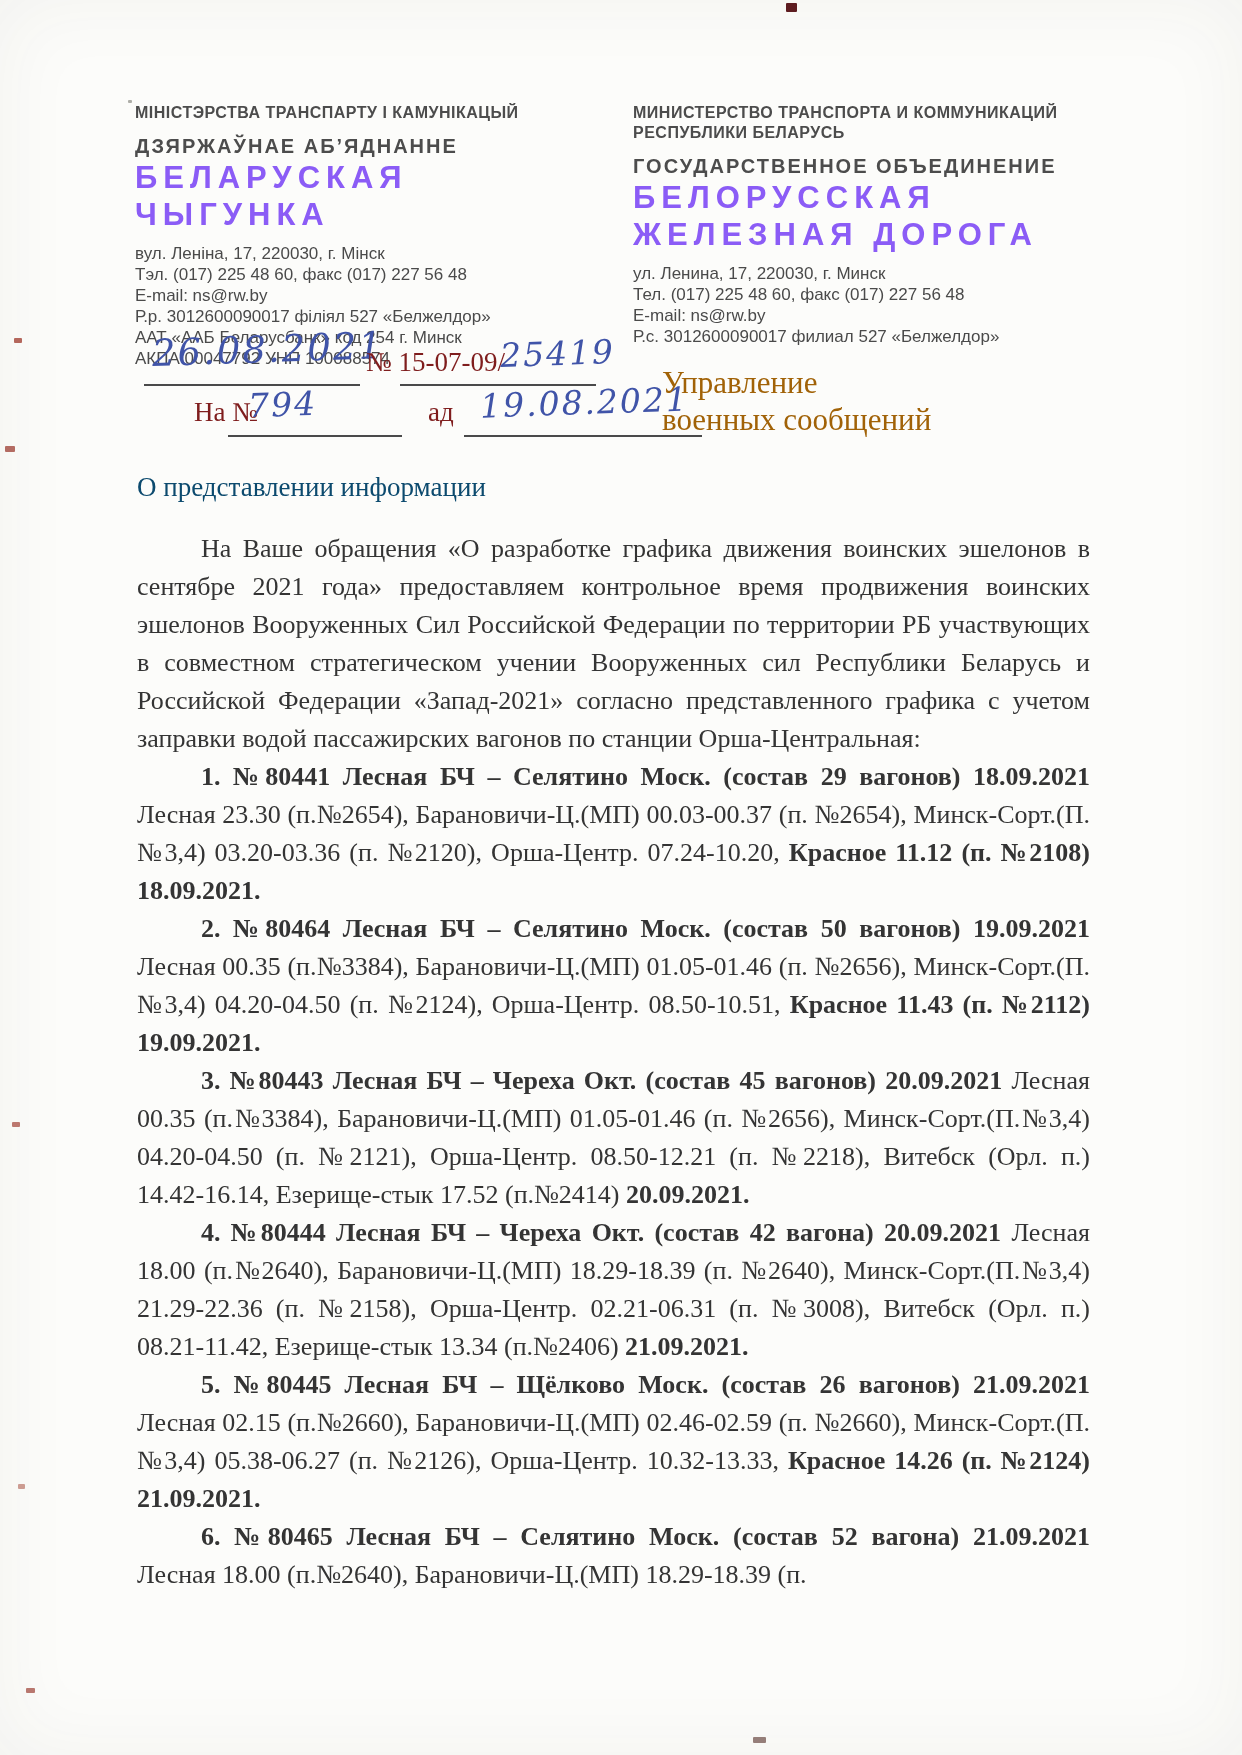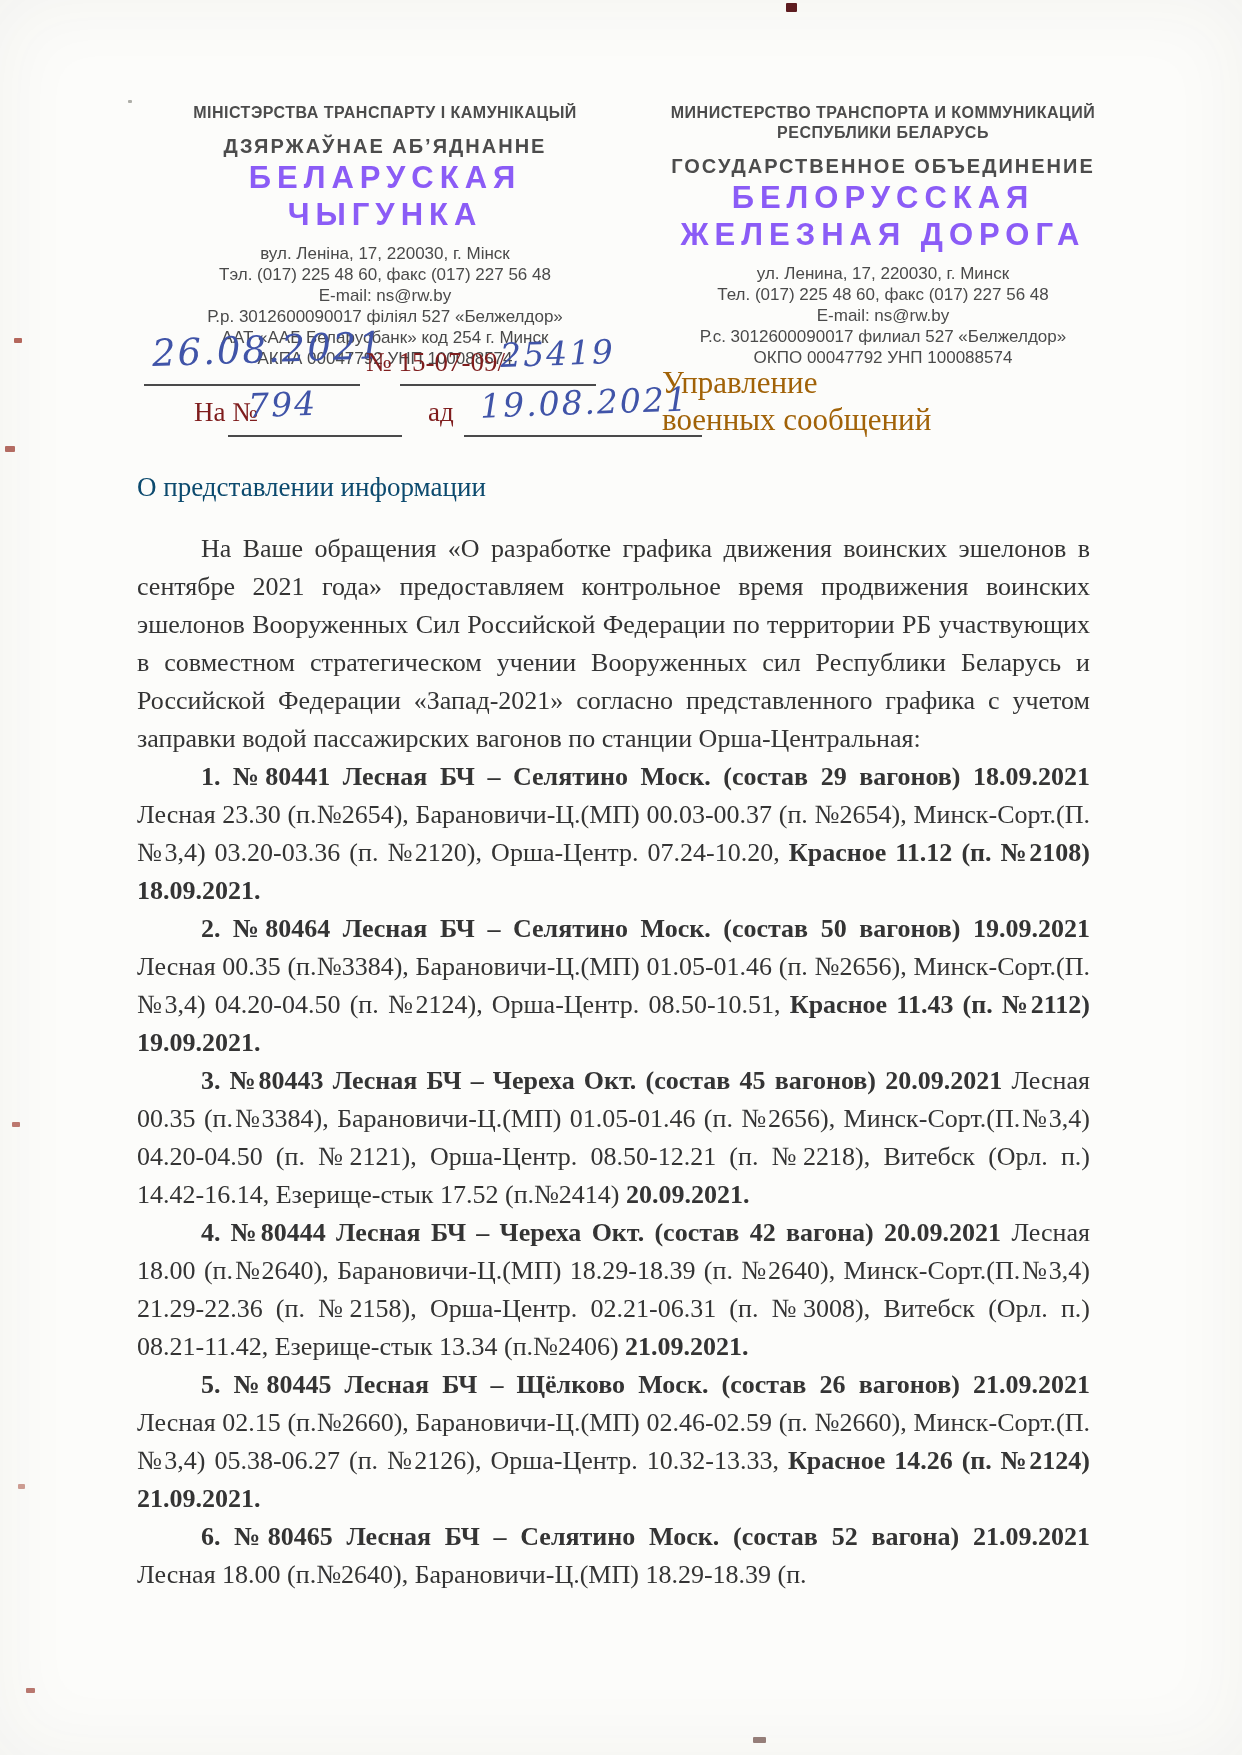--- a/index.html
+++ b/index.html
@@ -6,21 +6,21 @@
   .page{
     position:relative;
     width:1242px;height:1755px;
     background:#fcfcfa;
     overflow:hidden;
     box-shadow:inset 0 0 80px rgba(60,55,45,0.05);
     font-family:"Liberation Serif", serif;
     color:#383838;
   }
   
-  .lh{position:absolute;width:500px;text-align:center;font-family:"Liberation Sans", sans-serif;color:#4c4c4c;}
+  .lh{position:absolute;width:500px;text-align:left;font-family:"Liberation Sans", sans-serif;color:#4c4c4c;}
   .lh-left{left:135px;top:103px;}
   .lh-right{left:633px;top:103px;}
   .lh-min{font-size:16px;font-weight:bold;line-height:20px;letter-spacing:.5px;}
   .lh-org{font-size:20px;font-weight:bold;letter-spacing:2px;margin-top:10px;line-height:26px;}
   .lh-name{font-size:31px;font-weight:bold;letter-spacing:6px;line-height:37px;color:#8b5cf6;}
   .lh-addr{font-size:17px;line-height:21px;color:#4a4a4a;}
   .lh-addr.first{margin-top:10px;}
   
   .hw{
     position:absolute;
@@ -87,21 +87,20 @@
   <div class="lh lh-right">
     <div class="lh-min">МИНИСТЕРСТВО ТРАНСПОРТА И КОММУНИКАЦИЙ</div>
     <div class="lh-min">РЕСПУБЛИКИ БЕЛАРУСЬ</div>
     <div class="lh-org">ГОСУДАРСТВЕННОЕ ОБЪЕДИНЕНИЕ</div>
     <div class="lh-name">БЕЛОРУССКАЯ</div>
     <div class="lh-name">ЖЕЛЕЗНАЯ ДОРОГА</div>
     <div class="lh-addr first">ул. Ленина, 17, 220030, г. Минск</div>
     <div class="lh-addr">Тел. (017) 225 48 60, факс (017) 227 56 48</div>
     <div class="lh-addr">E-mail: ns@rw.by</div>
     <div class="lh-addr">Р.с. 3012600090017 филиал 527 «Белжелдор»</div>
-    <div class="lh-addr">ОКПО 00047792  УНП 100088574</div>
   </div>
 
   <span class="hw hw-date">26.08.2021</span>
   <span class="rule rule-r1"></span>
   <span class="printed num-printed">№  15-07-09/</span>
   <span class="hw hw-num">25419</span>
   <span class="rule rule-r2"></span>
 
   <span class="printed na-printed">На №</span>
   <span class="hw hw-replynum">794</span>

